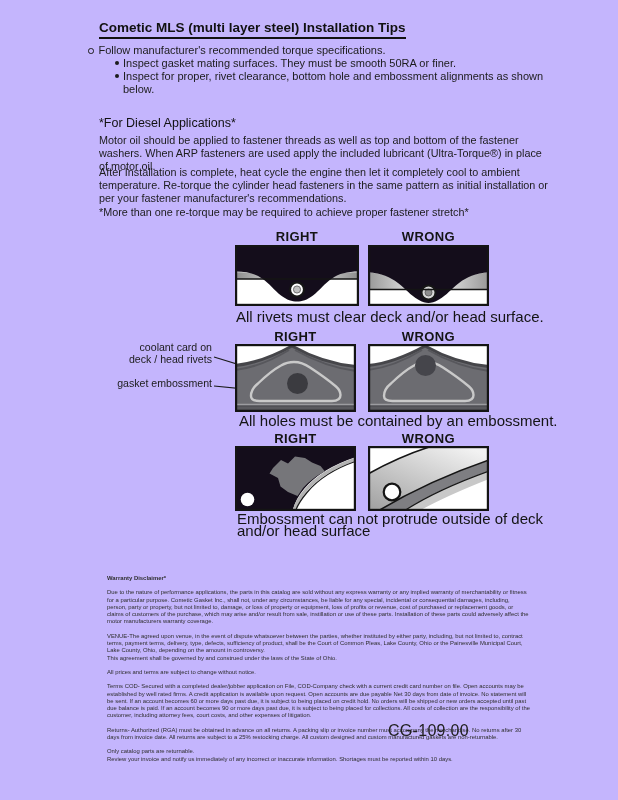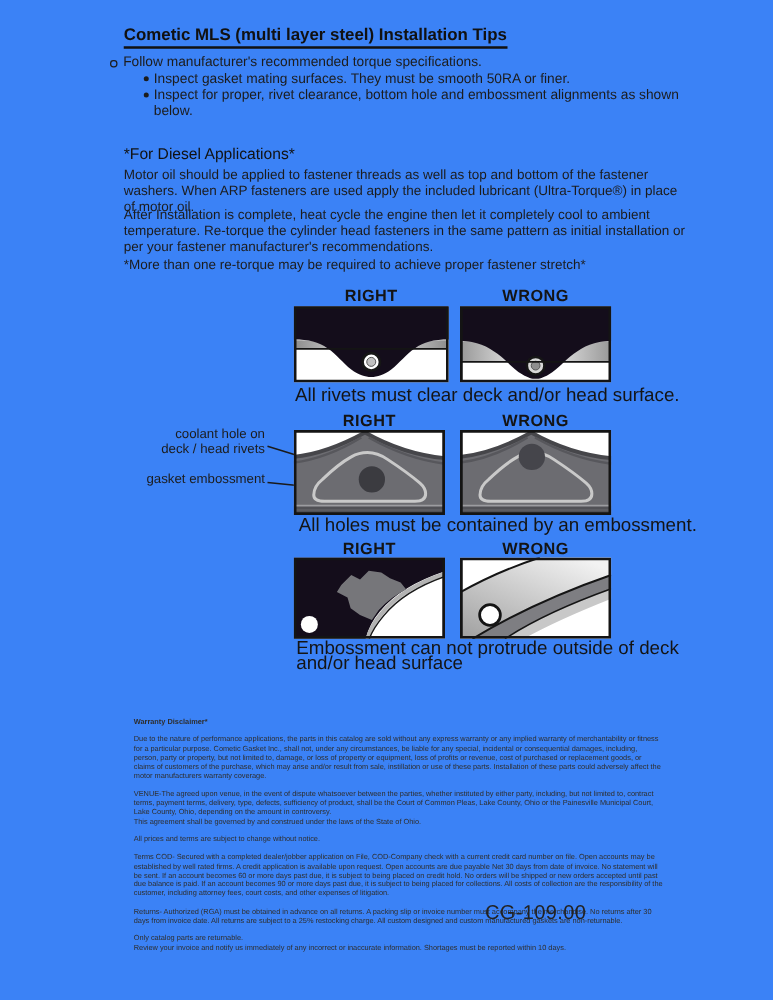--- a/index.html
+++ b/index.html
@@ -1,18 +1,18 @@
 <!DOCTYPE html>
 <html><head>
 <meta charset="utf-8">
 <style>
   html,body{margin:0;padding:0;}
   body{background:#e8e8e8;}
   .page{
-    position:relative;width:618px;height:800px;background:#3b82f6;
+    position:relative;width:618px;height:800px;background:#c4b5fd;
     font-family:"Liberation Sans","DejaVu Sans",sans-serif;color:#1c1c1c;
     overflow:hidden;margin:0 auto;
   }
   .abs{position:absolute;}
   
   .title{left:99px;top:20px;font-size:13.5px;font-weight:bold;color:#111;
     border-bottom:2px solid #111;padding-bottom:2px;}
   
   .bullets{left:88px;top:44px;width:470px;font-size:11px;line-height:13px;}
   .brow{display:flex;align-items:flex-start;height:13px;}
@@ -107,21 +107,21 @@
     <path d="M0,0 H121 V27.5 C107,28 99,32 91,38 C83,44 79,50 71,54.5 C66.5,57.2 63.5,58 60.5,58 C57.5,58 54.5,57.2 50,54.5 C42,50 38,44 30,38 C22,32 14,28 0,27.5 Z" fill="#140d1b"></path>
     <circle cx="60.5" cy="47.5" r="7" fill="#d8d8d8" stroke="#161616" stroke-width="2"></circle>
     <circle cx="60.5" cy="47.5" r="3.5" fill="#8e8e8e" stroke="#555555" stroke-width="0.8"></circle>
     <path d="M1.5,44.5 H119.5" stroke="#141414" stroke-width="1.4"></path>
     <rect x="1.1" y="1.1" width="118.8" height="58.8" fill="none" stroke="#141414" stroke-width="2.2"></rect>
   </svg>
 
   <div class="abs cap" style="left:236px;top:311px;">All rivets must clear deck and/or head surface.</div>
 
   <div class="abs fig-label" style="left:90px;top:342px;">
-    <div>coolant hole on</div>
+    <div>coolant card on</div>
     <div>deck / head rivets</div>
   </div>
   <div class="abs fig-label" style="left:90px;top:378px;">gasket embossment</div>
 
   <svg class="abs" style="left:90px;top:340px;" width="290" height="70" viewBox="0 0 290 70">
     <line x1="124" y1="17" x2="205" y2="42" stroke="#1a1a1a" stroke-width="1.2"></line>
     <line x1="124" y1="46" x2="194" y2="53" stroke="#1a1a1a" stroke-width="1.2"></line>
   </svg>
 
   <div class="abs fig-h" style="left:235px;top:329px;">RIGHT</div>

